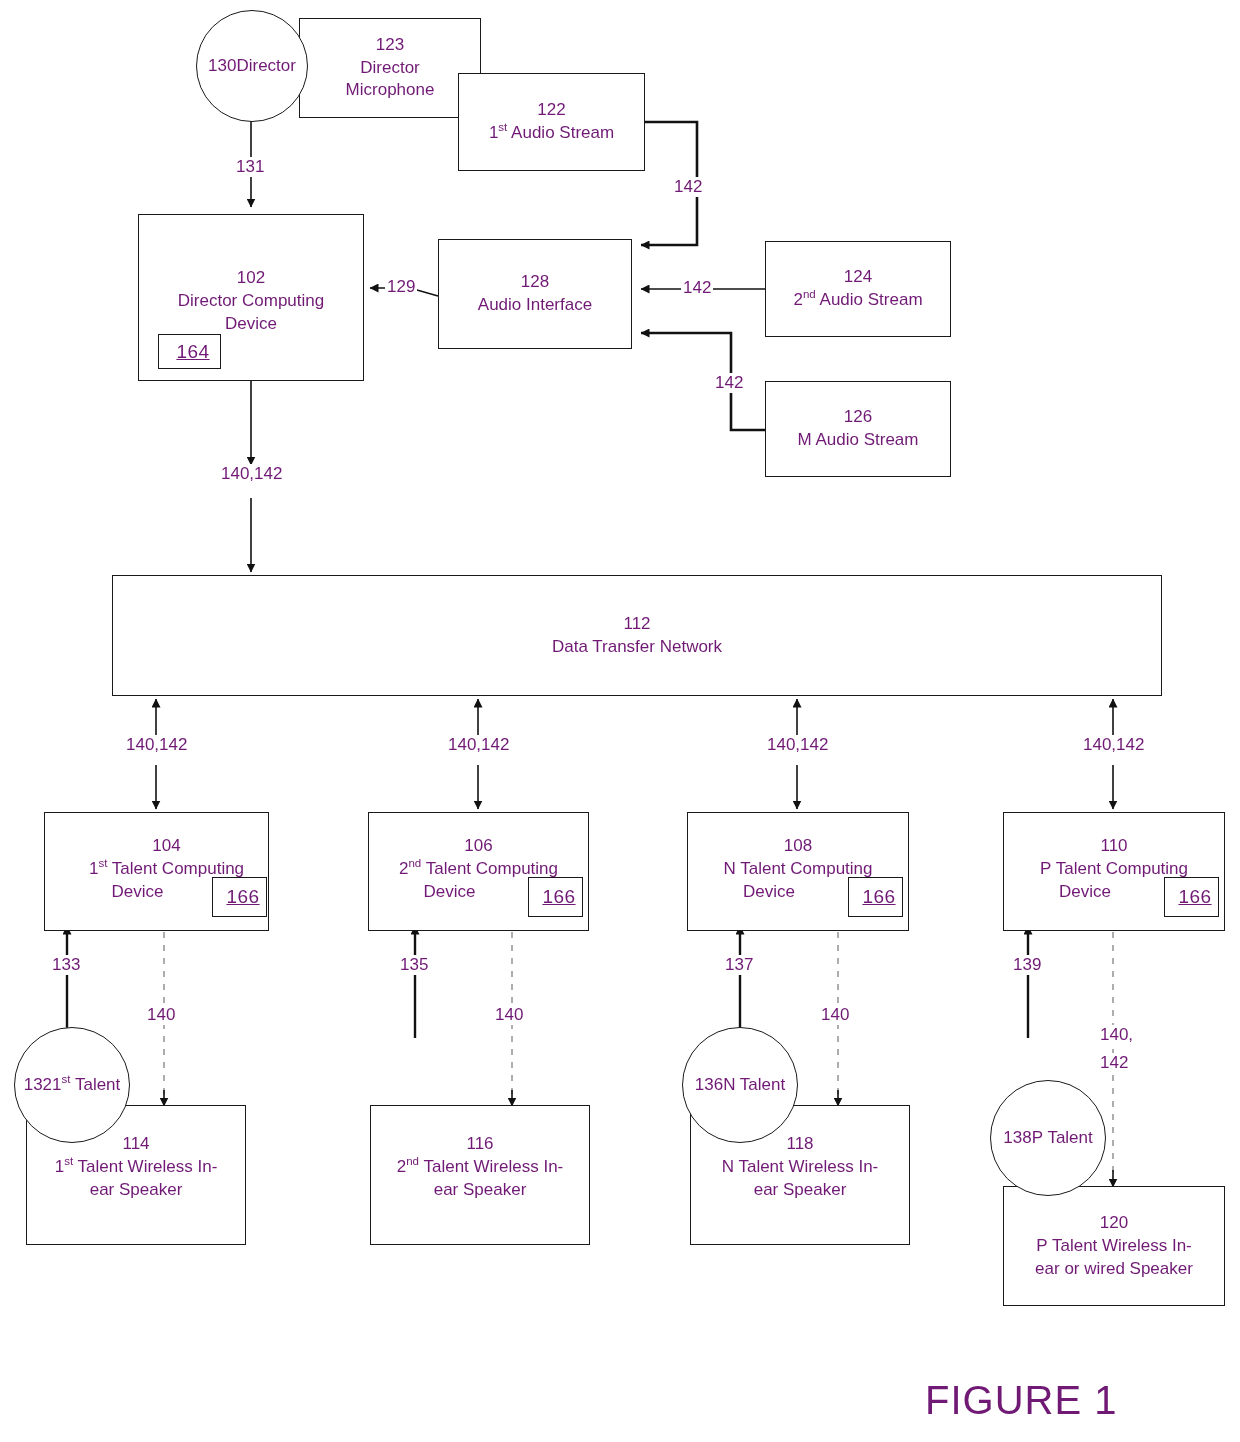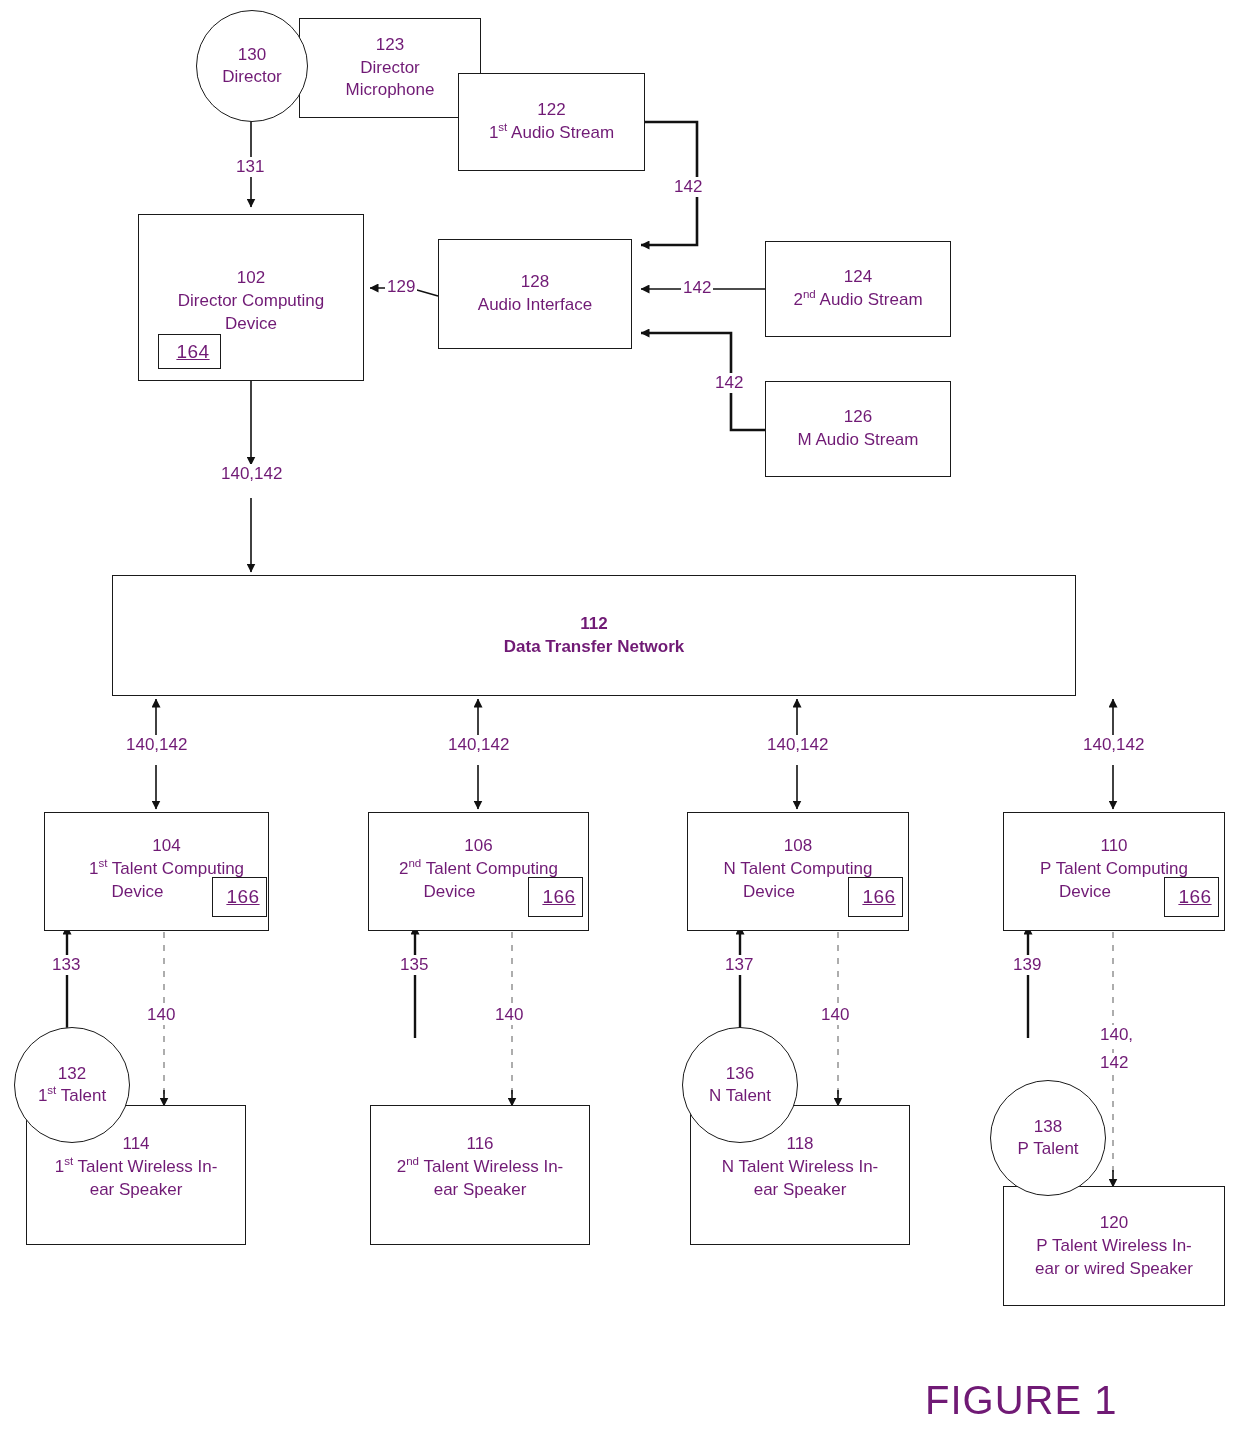--- a/index.html
+++ b/index.html
@@ -33,21 +33,21 @@
   }
   .box .num { display: block; }
   .box .lbl { display: block; }
   .circle {
     position: absolute;
     box-sizing: border-box;
     border: 1.5px solid #1a1a1a;
     border-radius: 50%;
     background: #ffffff;
     display: flex;
-    flex-direction: column;
+    flex-direction: row;
     align-items: center;
     justify-content: center;
     text-align: center;
     font-size: 17px;
     line-height: 1.3;
     z-index: 6;
   }
   .conn-label {
     position: absolute;
     font-size: 17px;
@@ -178,21 +178,21 @@
   <div class="box" style="left:765px; top:241px; width:186px; height:96px;">
     <span class="num">124</span>
     <span class="lbl"><span>2</span><sup>nd</sup><span> Audio Stream</span></span>
   </div>
 
   <div class="box" style="left:765px; top:381px; width:186px; height:96px;">
     <span class="num">126</span>
     <span class="lbl">M Audio Stream</span>
   </div>
 
-  <div class="box" style="left:112px; top:575px; width:964px; height:121px;font-weight:bold;">
+  <div class="box" style="left:112px; top:575px; width:1050px; height:121px;">
     <span class="num">112</span>
     <span class="lbl">Data Transfer Network</span>
   </div>
 
   <div class="box" style="left:44px; top:812px; width:225px; height:119px; justify-content:flex-start; padding-top:22px;padding-left:20px;">
     <span class="num">104</span>
     <span class="lbl tdev-line2"><span>1</span><sup>st</sup><span> Talent Computing</span></span>
     <span class="lbl" style="margin-right:58px;">Device</span>
   </div>
   <div class="inner-tag" style="left:212px; top:877px; width:55px; height:40px;">166</div>

